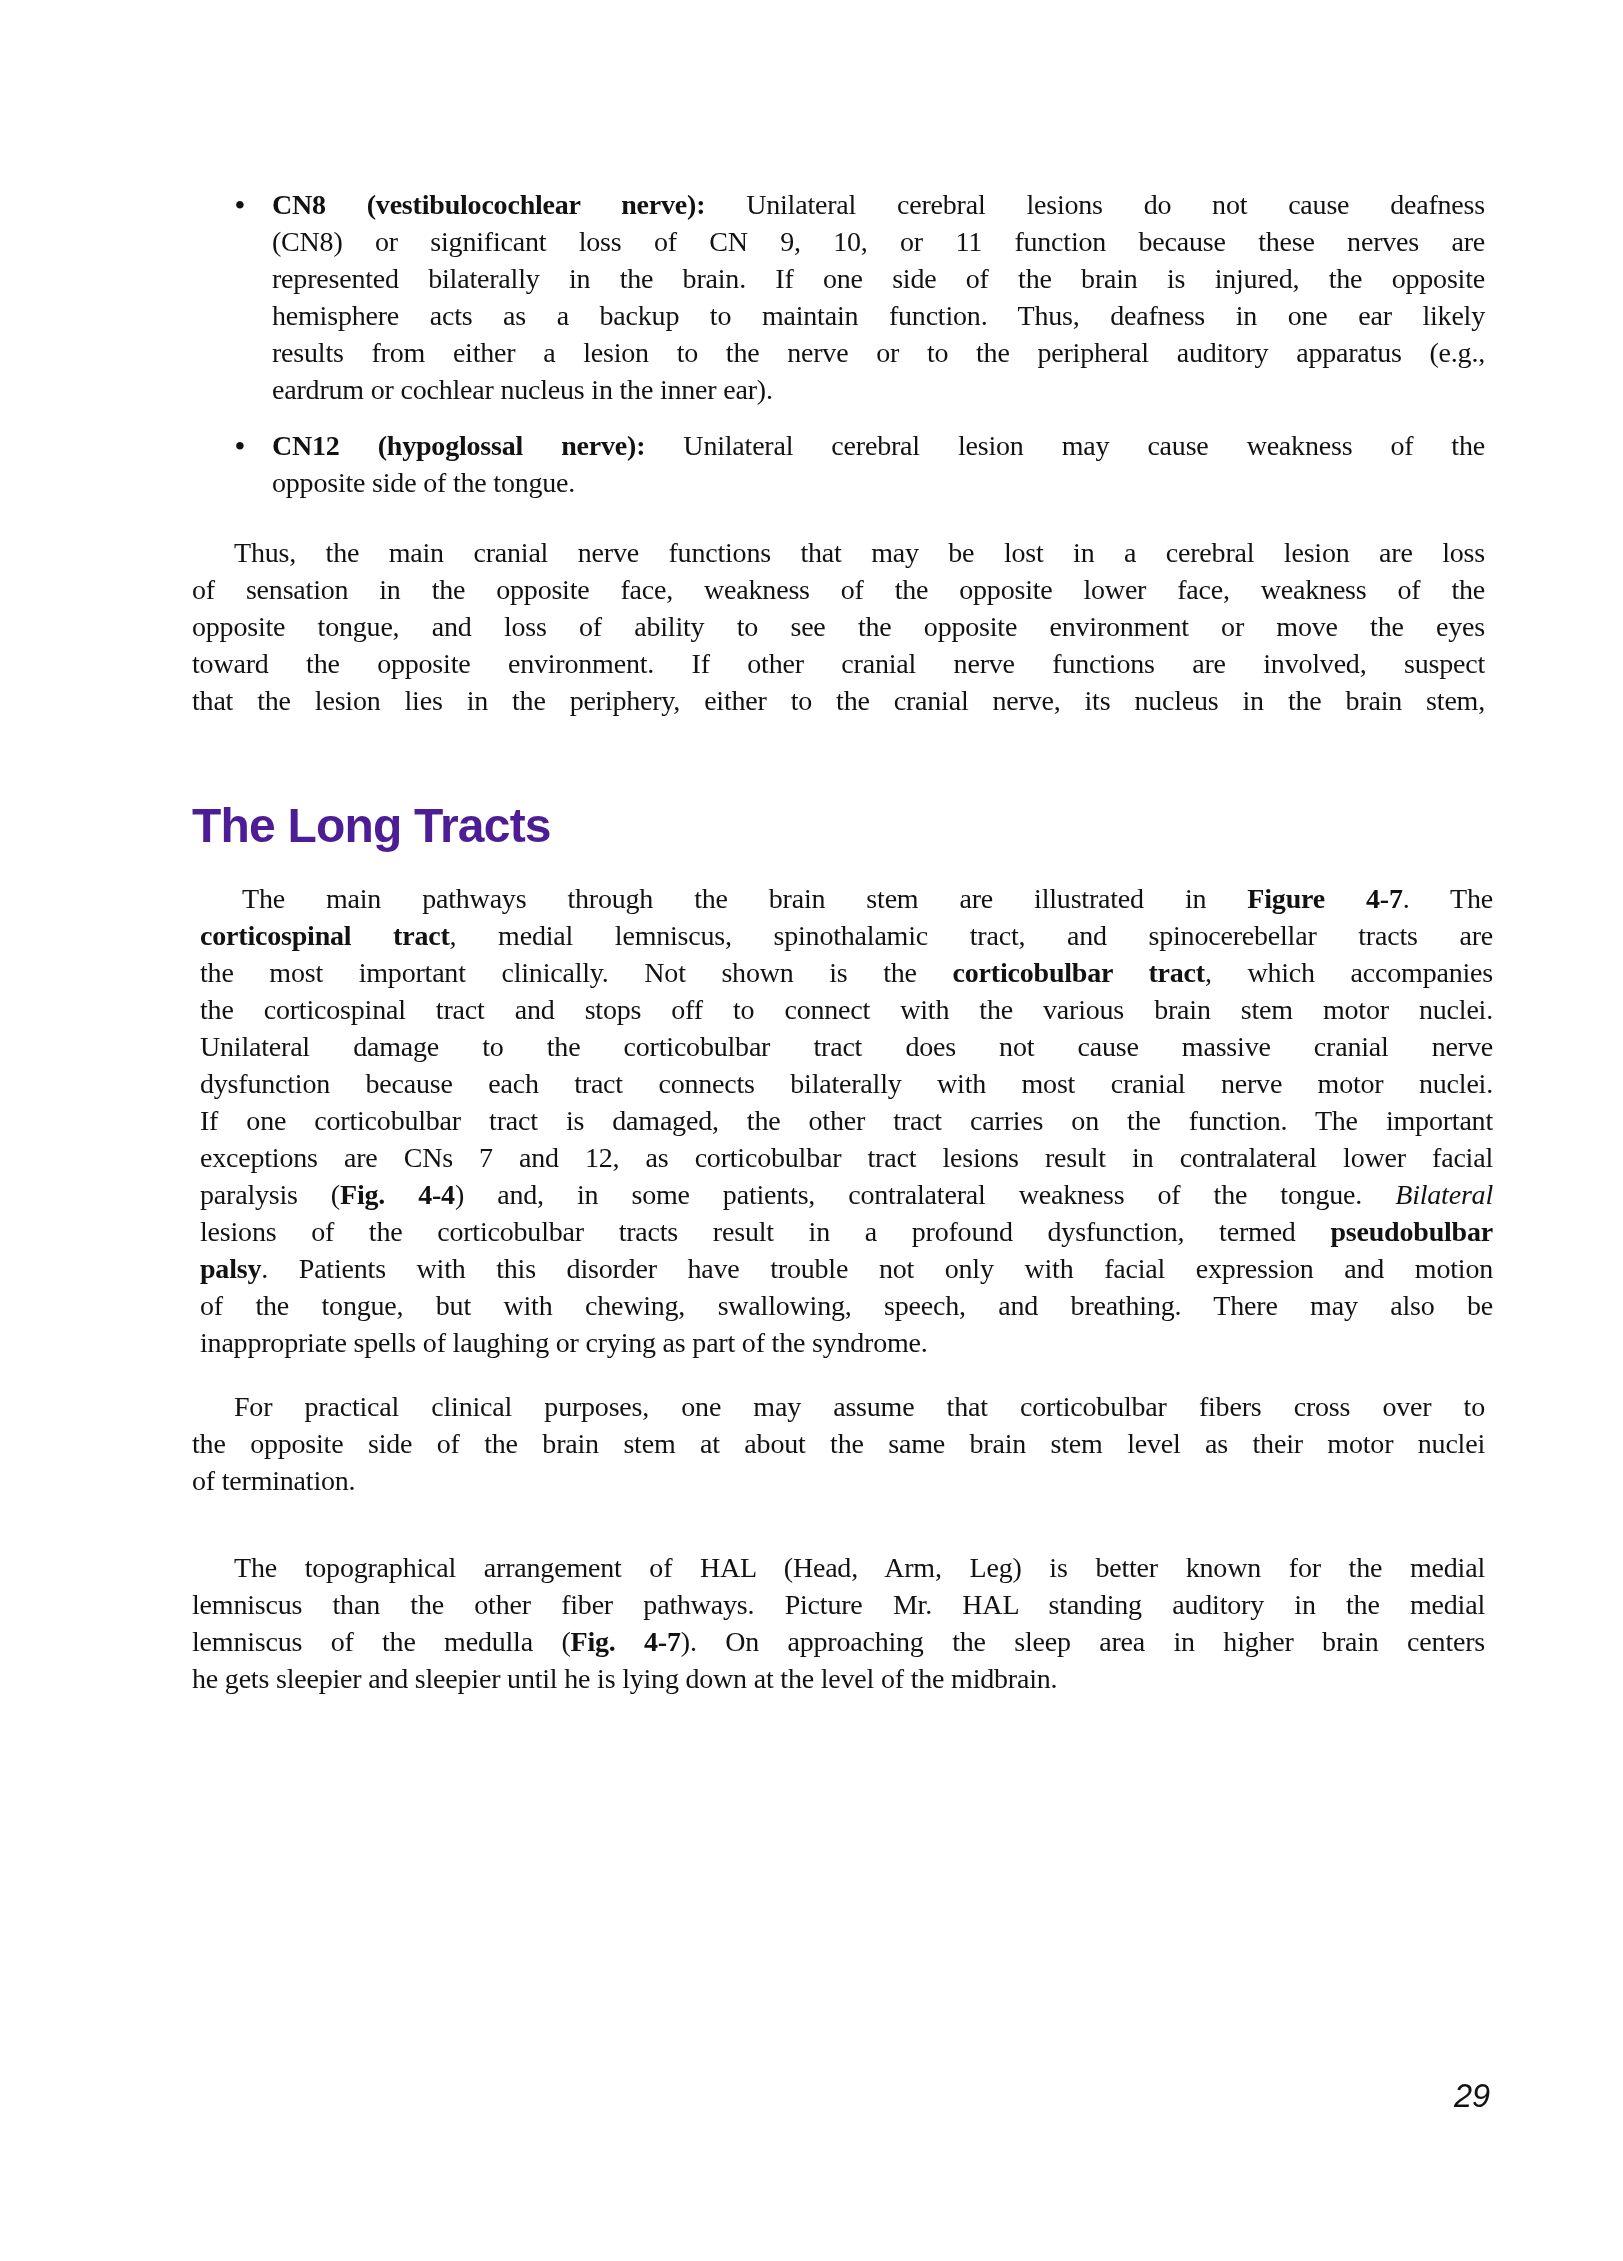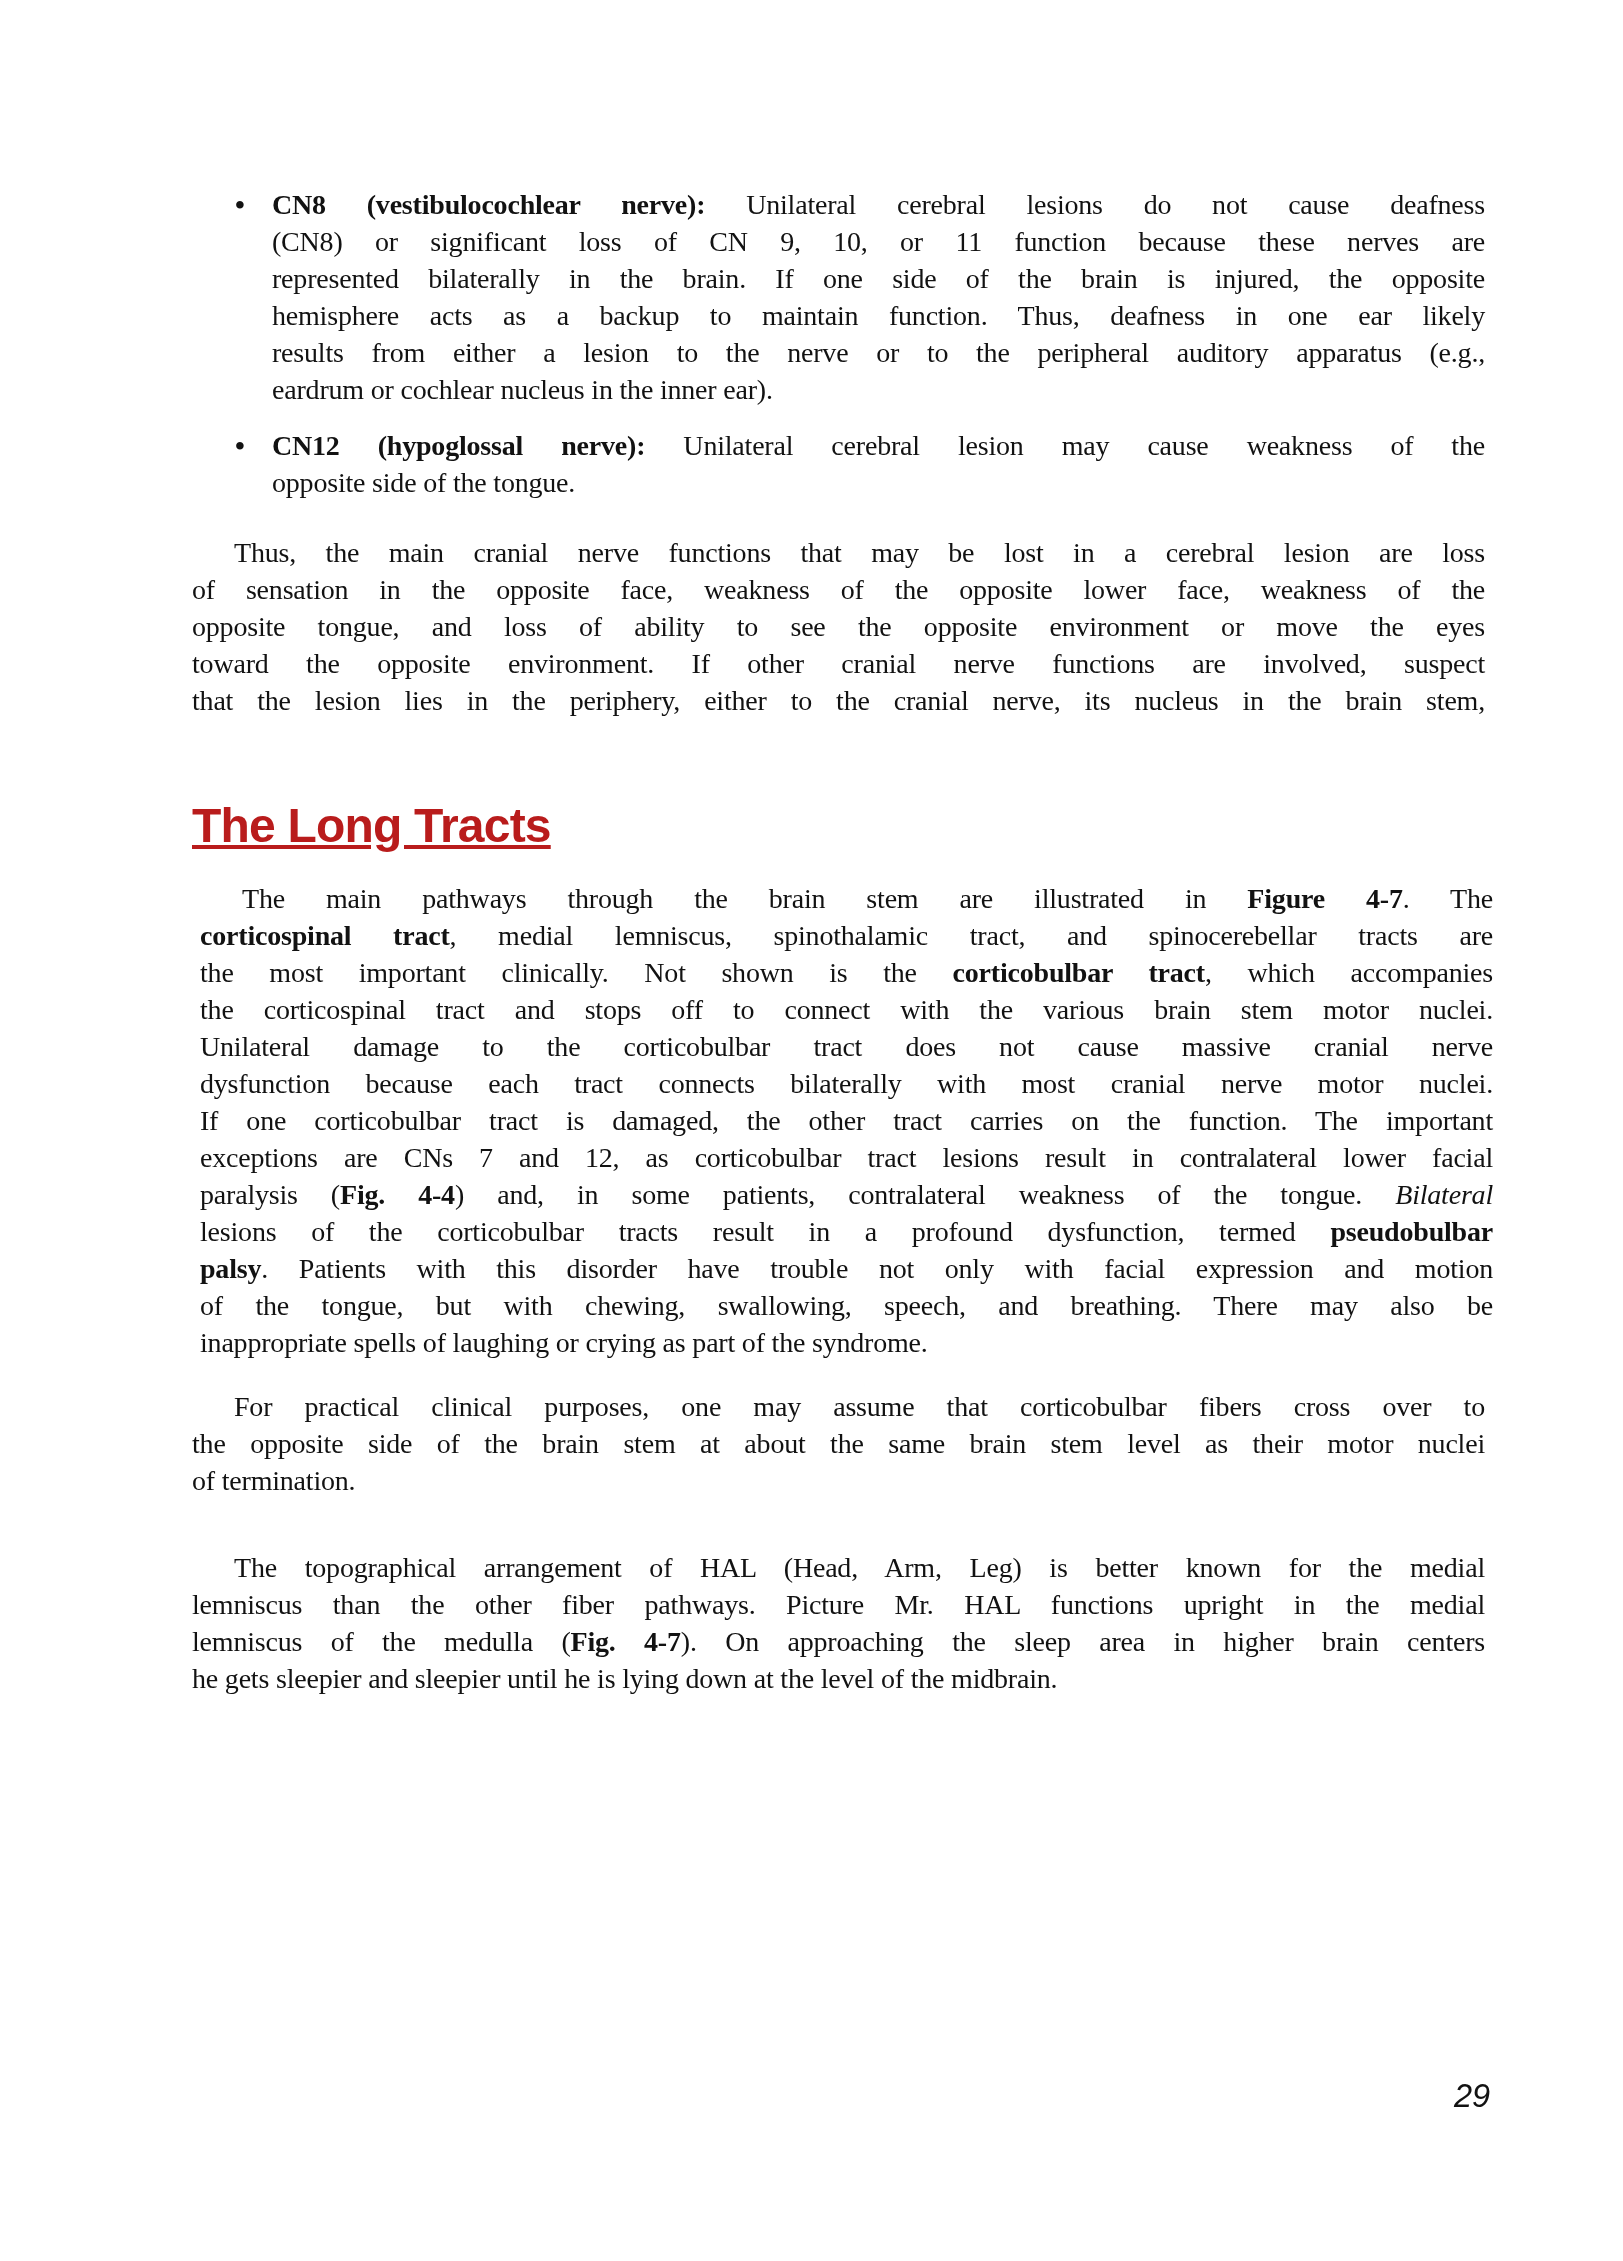--- a/index.html
+++ b/index.html
@@ -94,21 +94,21 @@
           <div class="line last"><span class="seg-r">opposite side of the tongue.</span></div>
         </div>
       </div>
     <div class="block" id="p1">
         <div class="line indent"><span class="seg-r">Thus, the main cranial nerve functions that may be lost in a cerebral lesion are loss</span></div>
         <div class="line"><span class="seg-r">of sensation in the opposite face, weakness of the opposite lower face, weakness of the</span></div>
         <div class="line"><span class="seg-r">opposite tongue, and loss of ability to see the opposite environment or move the eyes</span></div>
         <div class="line"><span class="seg-r">toward the opposite environment. If other cranial nerve functions are involved, suspect</span></div>
         <div class="line"><span class="seg-r">that the lesion lies in the periphery, either to the cranial nerve, its nucleus in the brain stem,</span></div>
       </div>
-    <h1 class="block section-heading" id="heading" style="color: #b91c1c; text-decoration: underline;">The Long Tracts</h1>
+    <h1 class="block section-heading" id="heading" style="color: #4c1d95;">The Long Tracts</h1>
     <div class="block" id="p2">
         <div class="line indent"><span class="seg-r">The main pathways through the brain stem are illustrated in </span><span class="seg-b">Figure 4-7</span><span class="seg-r">. The</span></div>
         <div class="line"><span class="seg-b">corticospinal tract</span><span class="seg-r">, medial lemniscus, spinothalamic tract, and spinocerebellar tracts are</span></div>
         <div class="line"><span class="seg-r">the most important clinically. Not shown is the </span><span class="seg-b">corticobulbar tract</span><span class="seg-r">, which accompanies</span></div>
         <div class="line"><span class="seg-r">the corticospinal tract and stops off to connect with the various brain stem motor nuclei.</span></div>
         <div class="line"><span class="seg-r">Unilateral damage to the corticobulbar tract does not cause massive cranial nerve</span></div>
         <div class="line"><span class="seg-r">dysfunction because each tract connects bilaterally with most cranial nerve motor nuclei.</span></div>
         <div class="line"><span class="seg-r">If one corticobulbar tract is damaged, the other tract carries on the function. The important</span></div>
         <div class="line"><span class="seg-r">exceptions are CNs 7 and 12, as corticobulbar tract lesions result in contralateral lower facial</span></div>
         <div class="line"><span class="seg-r">paralysis (</span><span class="seg-b">Fig. 4-4</span><span class="seg-r">) and, in some patients, contralateral weakness of the tongue. </span><span class="seg-i">Bilateral</span></div>
@@ -117,20 +117,20 @@
         <div class="line"><span class="seg-r">of the tongue, but with chewing, swallowing, speech, and breathing. There may also be</span></div>
         <div class="line last"><span class="seg-r">inappropriate spells of laughing or crying as part of the syndrome.</span></div>
       </div>
     <div class="block" id="p3">
         <div class="line indent"><span class="seg-r">For practical clinical purposes, one may assume that corticobulbar fibers cross over to</span></div>
         <div class="line"><span class="seg-r">the opposite side of the brain stem at about the same brain stem level as their motor nuclei</span></div>
         <div class="line last"><span class="seg-r">of termination.</span></div>
       </div>
     <div class="block" id="p4">
         <div class="line indent"><span class="seg-r">The topographical arrangement of HAL (Head, Arm, Leg) is better known for the medial</span></div>
-        <div class="line"><span class="seg-r">lemniscus than the other fiber pathways. Picture Mr. HAL functions upright in the medial</span></div>
+        <div class="line"><span class="seg-r">lemniscus than the other fiber pathways. Picture Mr. HAL standing auditory in the medial</span></div>
         <div class="line"><span class="seg-r">lemniscus of the medulla (</span><span class="seg-b">Fig. 4-7</span><span class="seg-r">). On approaching the sleep area in higher brain centers</span></div>
         <div class="line last"><span class="seg-r">he gets sleepier and sleepier until he is lying down at the level of the midbrain.</span></div>
       </div>
   </div>
   <div class="pageno">29</div>
 </div>
 
 
 </body></html>

